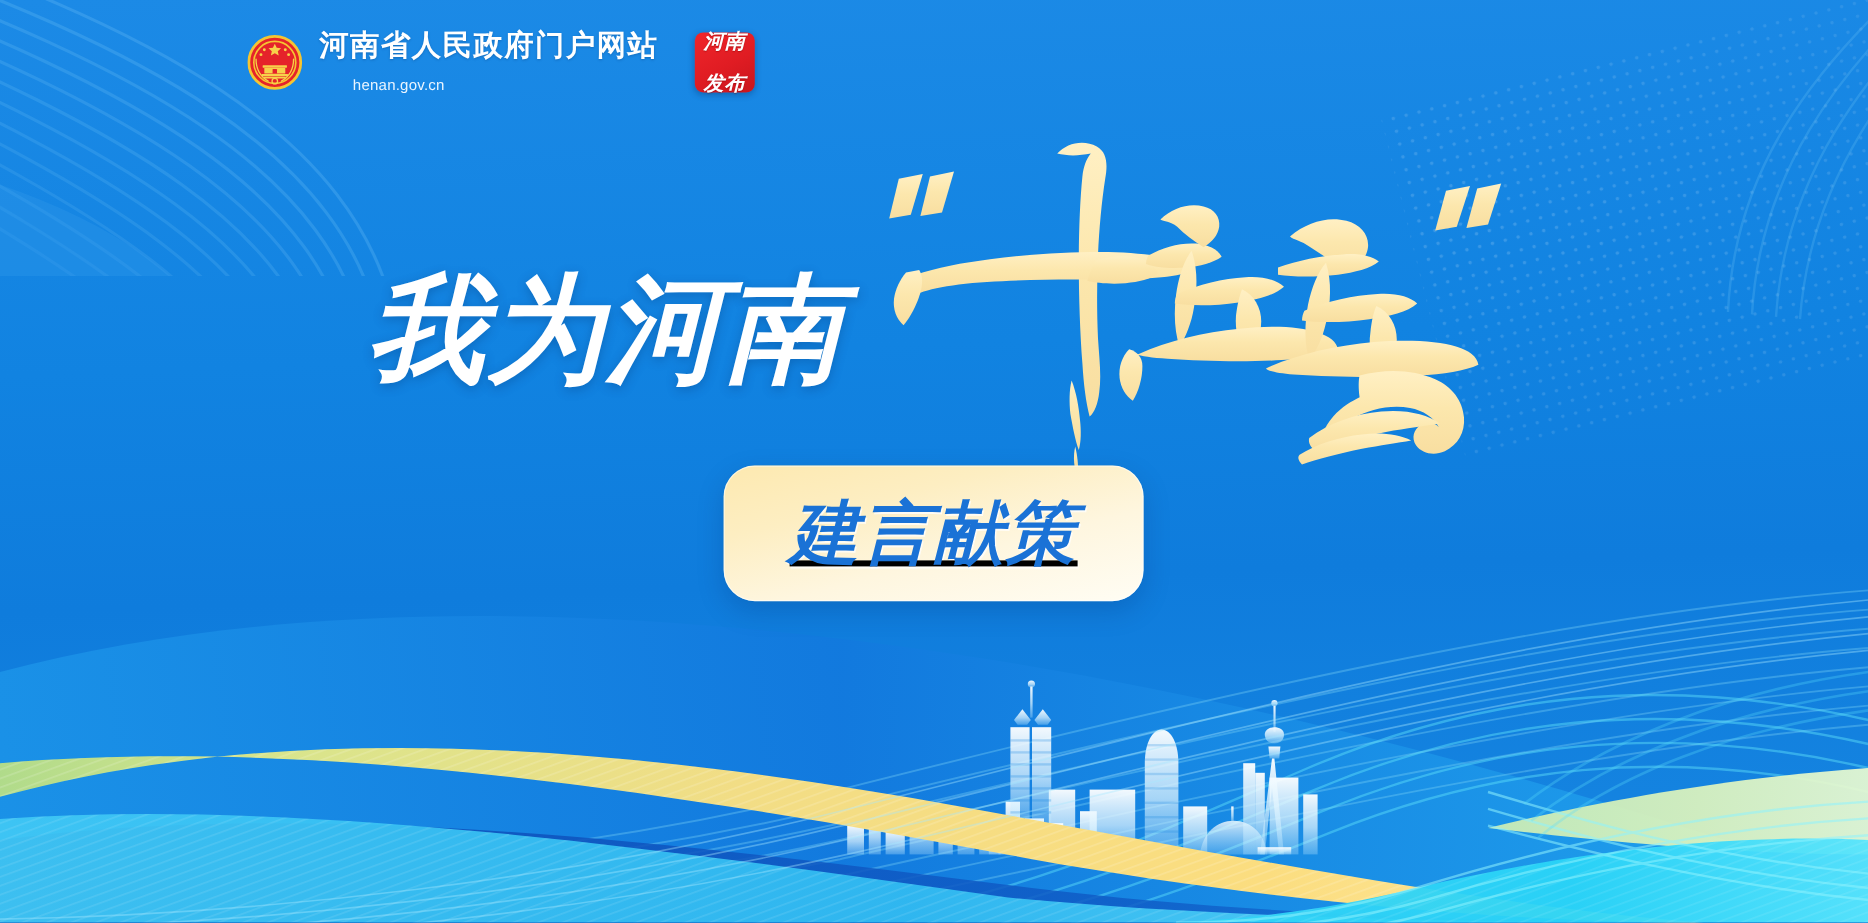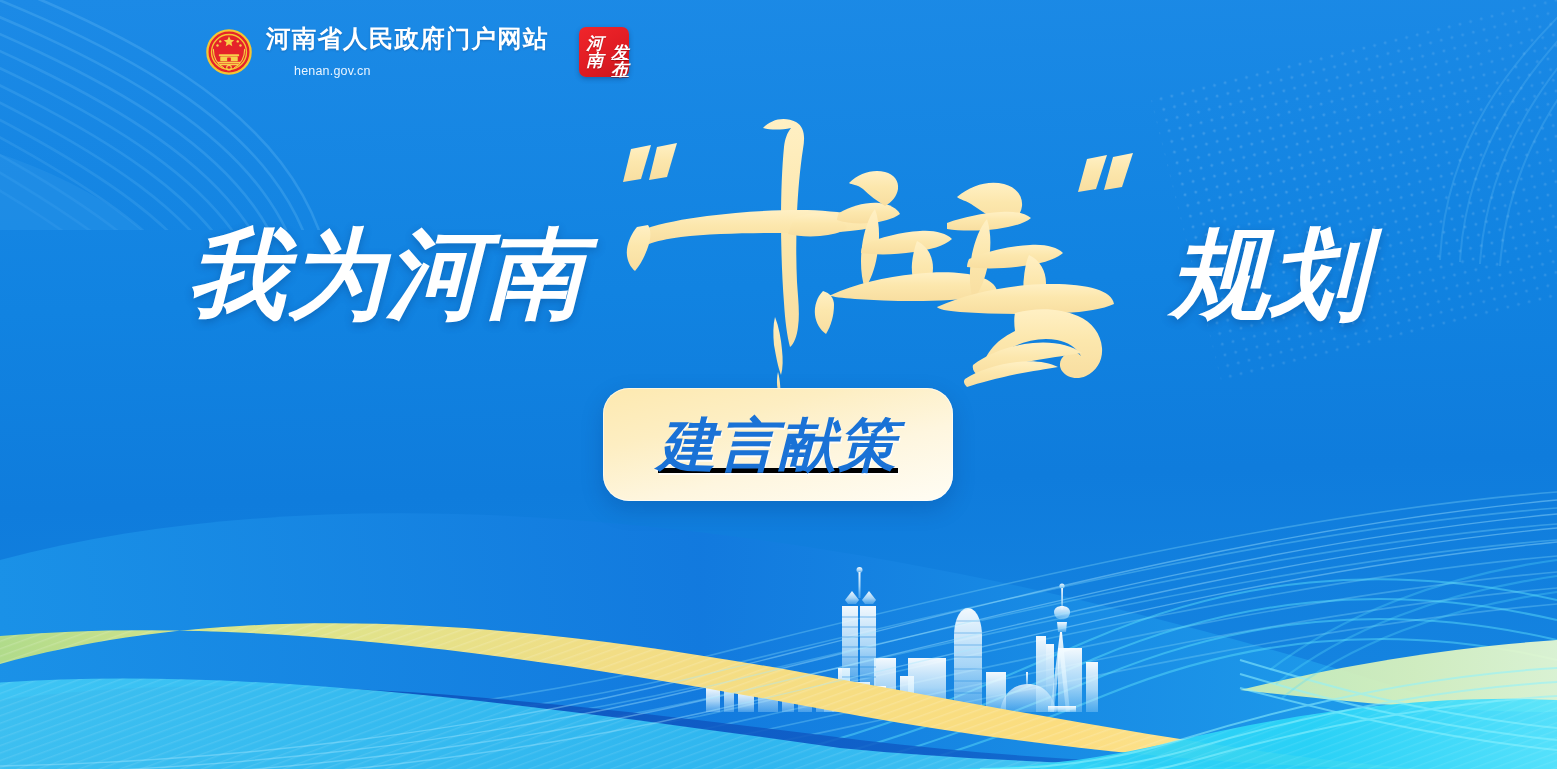--- a/index.html
+++ b/index.html
@@ -36,32 +36,31 @@
   }
   .brand-url{
     font-size:12.5px; color:#eaf5ff; letter-spacing:.2px;
     line-height:1.1; font-weight:400;padding-left:28px;
   }
   .hn-badge{
     margin-left:16px; width:50px; height:50px; flex:0 0 auto;
     border-radius:7px;
     background:linear-gradient(150deg,#f0262b 0%,#e01c23 55%,#c9161d 100%);
     box-shadow:0 2px 5px rgba(0,25,70,.30);
-    display:flex; align-items:center; justify-content:center;
+    display:flex; flex-direction:column; align-items:center; justify-content:center;
     line-height:1;
-    text-align:right;
   }
   .hn-badge span{
     display:block; color:#fff; font-weight:700;
     font-size:17px; letter-spacing:.5px;
     font-family:"Liberation Serif","DejaVu Serif",serif;
     font-style:italic;
     text-shadow:0 1px 1px rgba(120,0,0,.45);
   }
-  .hn-badge span:last-child{ margin-top:18px;text-decoration:underline; }
+  .hn-badge span:last-child{ margin-top:18px; }
 
   
   .headline{
     position:absolute; left:0; right:0; top:225px;
     display:flex; align-items:flex-start; justify-content:center;
     z-index:30; pointer-events:none;gap:32px;
   }
   .hl-word{
     font-size:98px; font-weight:700; font-style:italic;
     color:#ffffff; line-height:1;
@@ -293,21 +292,20 @@
                      c7 -8 16 -13 22 -16 c-1 -7 -1 -14 0 -18z"></path>
             <path d="M356 260 c16 -12 38 -20 60 -22 c20 -2 38 2 49 10
                      c-12 2 -28 4 -45 7 c-22 4 -44 10 -58 16 c-5 -3 -7 -7 -6 -11z"></path>
             <path d="M348 274 c14 -9 33 -15 52 -17 c16 -2 31 0 41 5
                      c-11 2 -26 4 -41 7 c-19 4 -38 9 -50 13 c-3 -3 -4 -6 -2 -8z"></path>
           </g>
         </g>
       </svg>
     </span>
 
-    <span class="hl-word hl-right">规划</span>
   </div>
 
   <div class="cta">
     <span class="cta-label">建言献策</span>
   </div>
 
   <div class="layer waves-back">
     <svg viewBox="0 0 1557 769" preserveAspectRatio="none" aria-hidden="true">
       <defs>
         <linearGradient id="wBlue" x1="0" y1="0" x2="1" y2="0">

